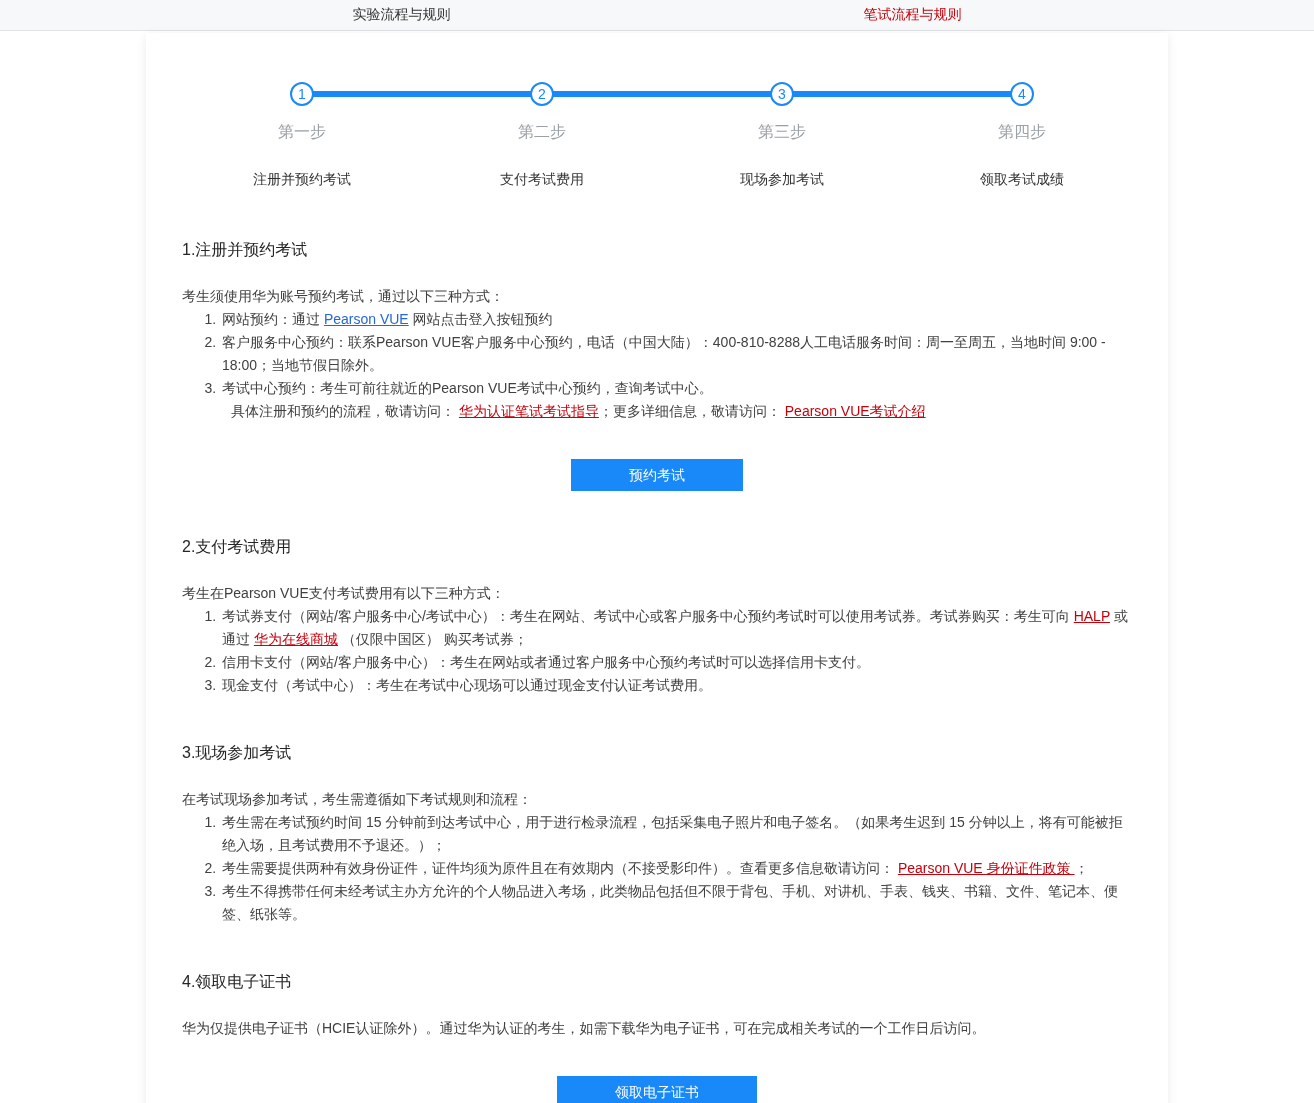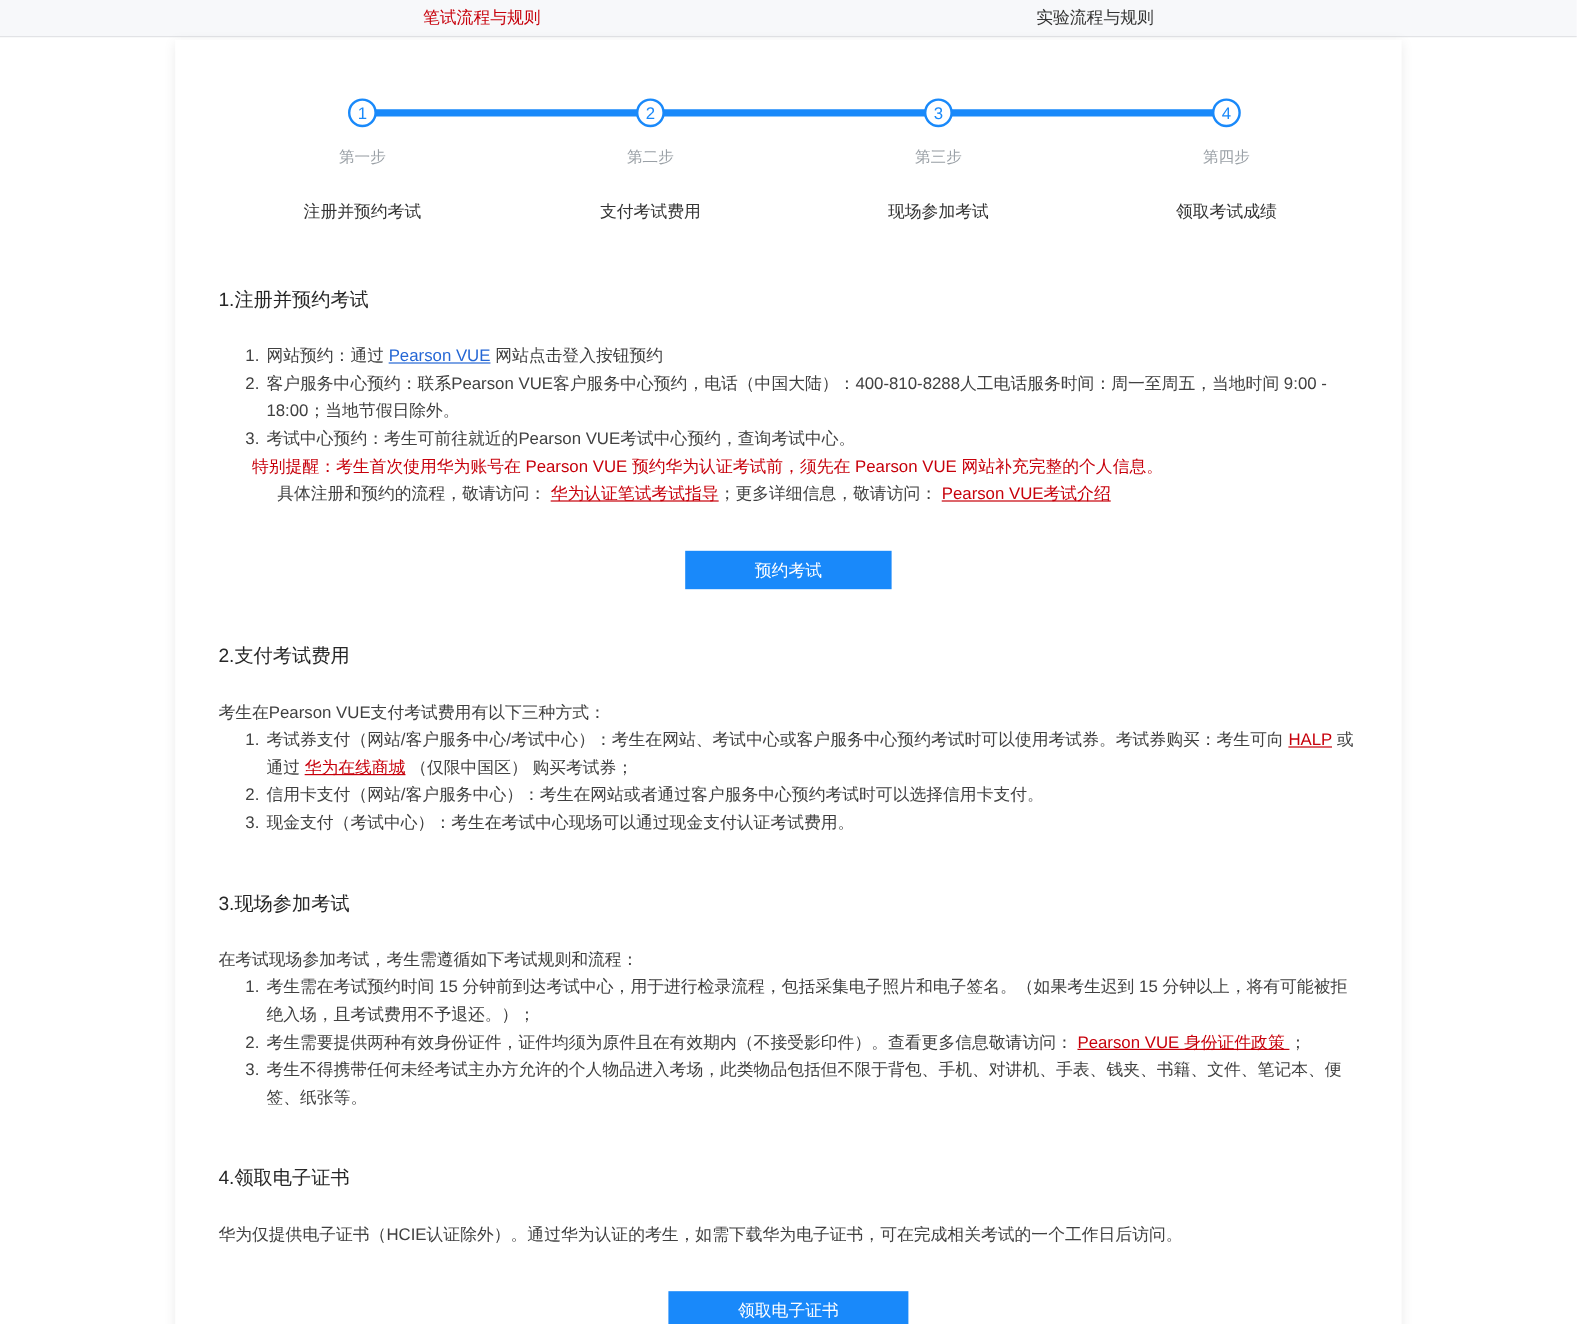--- a/index.html
+++ b/index.html
@@ -44,21 +44,21 @@
     position: absolute; top: 0; transform: translateX(-50%);
     text-align: center; white-space: nowrap;
   }
   .step-circle {
     width: 24px; height: 24px; border-radius: 50%;
     background: #ffffff; border: 2px solid #1989fa;
     color: #1989fa; font-size: 14px;
     display: flex; align-items: center; justify-content: center;
     margin: 0 auto; position: relative; z-index: 2;
   }
-  .step-sub { margin-top: 16px; font-size: 13px; color: #9aa0a6; }
+  .step-sub { margin-top: 16px; font-size: 16px; color: #9aa0a6; }
   .step-name { margin-top: 28px; font-size: 14px; color: #333333; }
 
   
   .section { margin-top: 46px; }
   .section:first-of-type { margin-top: 58px; }
   .sec-heading { font-size: 16px; font-weight: 400; color: #262626; margin-bottom: 24px; }
   .section p, .section li { font-size: 14px; line-height: 23px; color: #404040; }
   .section ol { margin: 0; padding-left: 38px; list-style: decimal; }
   .section li { padding-left: 2px; }
   .notes p.note-red-line { margin-left: 28px; }
@@ -76,22 +76,22 @@
     font-family: "Liberation Sans", "DejaVu Sans", sans-serif;
   }
   .btn-register { width: 172px; }
   .btn-certificate { width: 200px; }
 </style>
 </head>
 <body>
 
 <div class="topbar">
   <div class="topbar-inner">
+    <div class="top-tab">实验流程与规则</div>
     <div class="top-tab active">笔试流程与规则</div>
-    <div class="top-tab">实验流程与规则</div>
   </div>
 </div>
 
 <div class="card">
   <div class="stepper">
     <div class="step-line"></div>
 
   <div class="step" style="left:0%">
         <div class="step-circle">1</div>
         <div class="step-sub">第一步</div>
@@ -110,27 +110,27 @@
       <div class="step" style="left:100%">
         <div class="step-circle">4</div>
         <div class="step-sub">第四步</div>
         <div class="step-name">领取考试成绩</div>
       </div>
     </div>
   <div>
 
   <section class="section">
         <h3 class="sec-heading">1.注册并预约考试</h3>
+        <p>考生须使用华为账号预约考试，通过以下三种方式：</p>
         <ol>
           <li><span class="">网站预约：通过 </span><a class="link-blue">Pearson VUE</a><span class=""> 网站点击登入按钮预约</span></li>
           <li><span class="">客户服务中心预约：联系Pearson VUE客户服务中心预约，电话（中国大陆）：400-810-8288人工电话服务时间：周一至周五，当地时间 9:00 - 18:00；当地节假日除外。</span></li>
           <li><span class="">考试中心预约：考生可前往就近的Pearson VUE考试中心预约，查询考试中心。</span></li>
         </ol>
         <div class="notes">
-          <p class="note-red-line"><span class="red-text">特别提醒：考生首次使用华为账号在 Pearson VUE 预约华为认证考试前，须先在 Pearson VUE 网站补充完整的个人信息。</span></p>
           <p class="note-links-line"><span class="">具体注册和预约的流程，敬请访问： </span><a class="link-red">华为认证笔试考试指导</a><span class="">；更多详细信息，敬请访问： </span><a class="link-red">Pearson VUE考试介绍</a></p>
         </div>
         <div class="btn-row"><button class="btn btn-register">预约考试</button></div>
       </section>
       <section class="section">
         <h3 class="sec-heading">2.支付考试费用</h3>
         <p>考生在Pearson VUE支付考试费用有以下三种方式：</p>
         <ol>
           <li><span class="">考试券支付（网站/客户服务中心/考试中心）：考生在网站、考试中心或客户服务中心预约考试时可以使用考试券。考试券购买：考生可向 </span><a class="link-red">HALP</a><span class=""> 或通过 </span><a class="link-red">华为在线商城</a><span class=""> （仅限中国区） 购买考试券；</span></li>
           <li><span class="">信用卡支付（网站/客户服务中心）：考生在网站或者通过客户服务中心预约考试时可以选择信用卡支付。</span></li>

